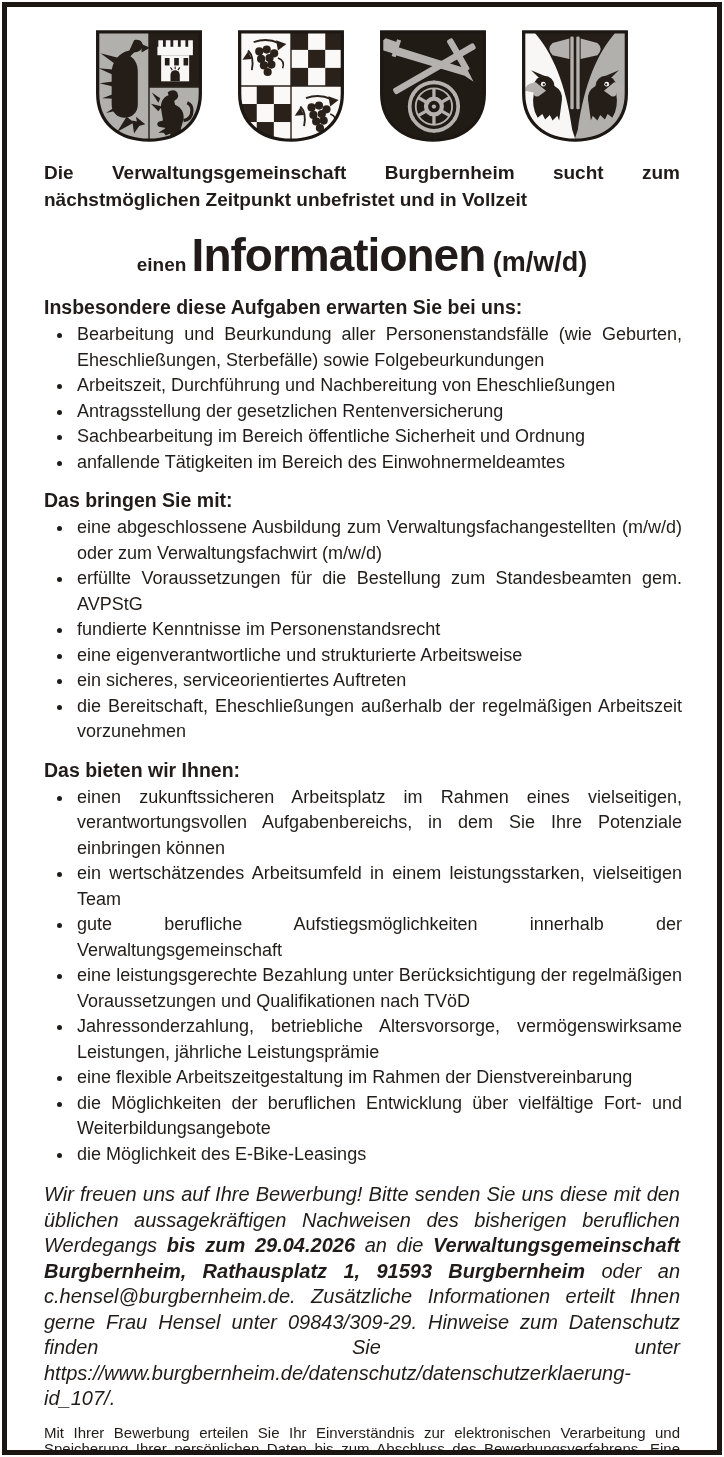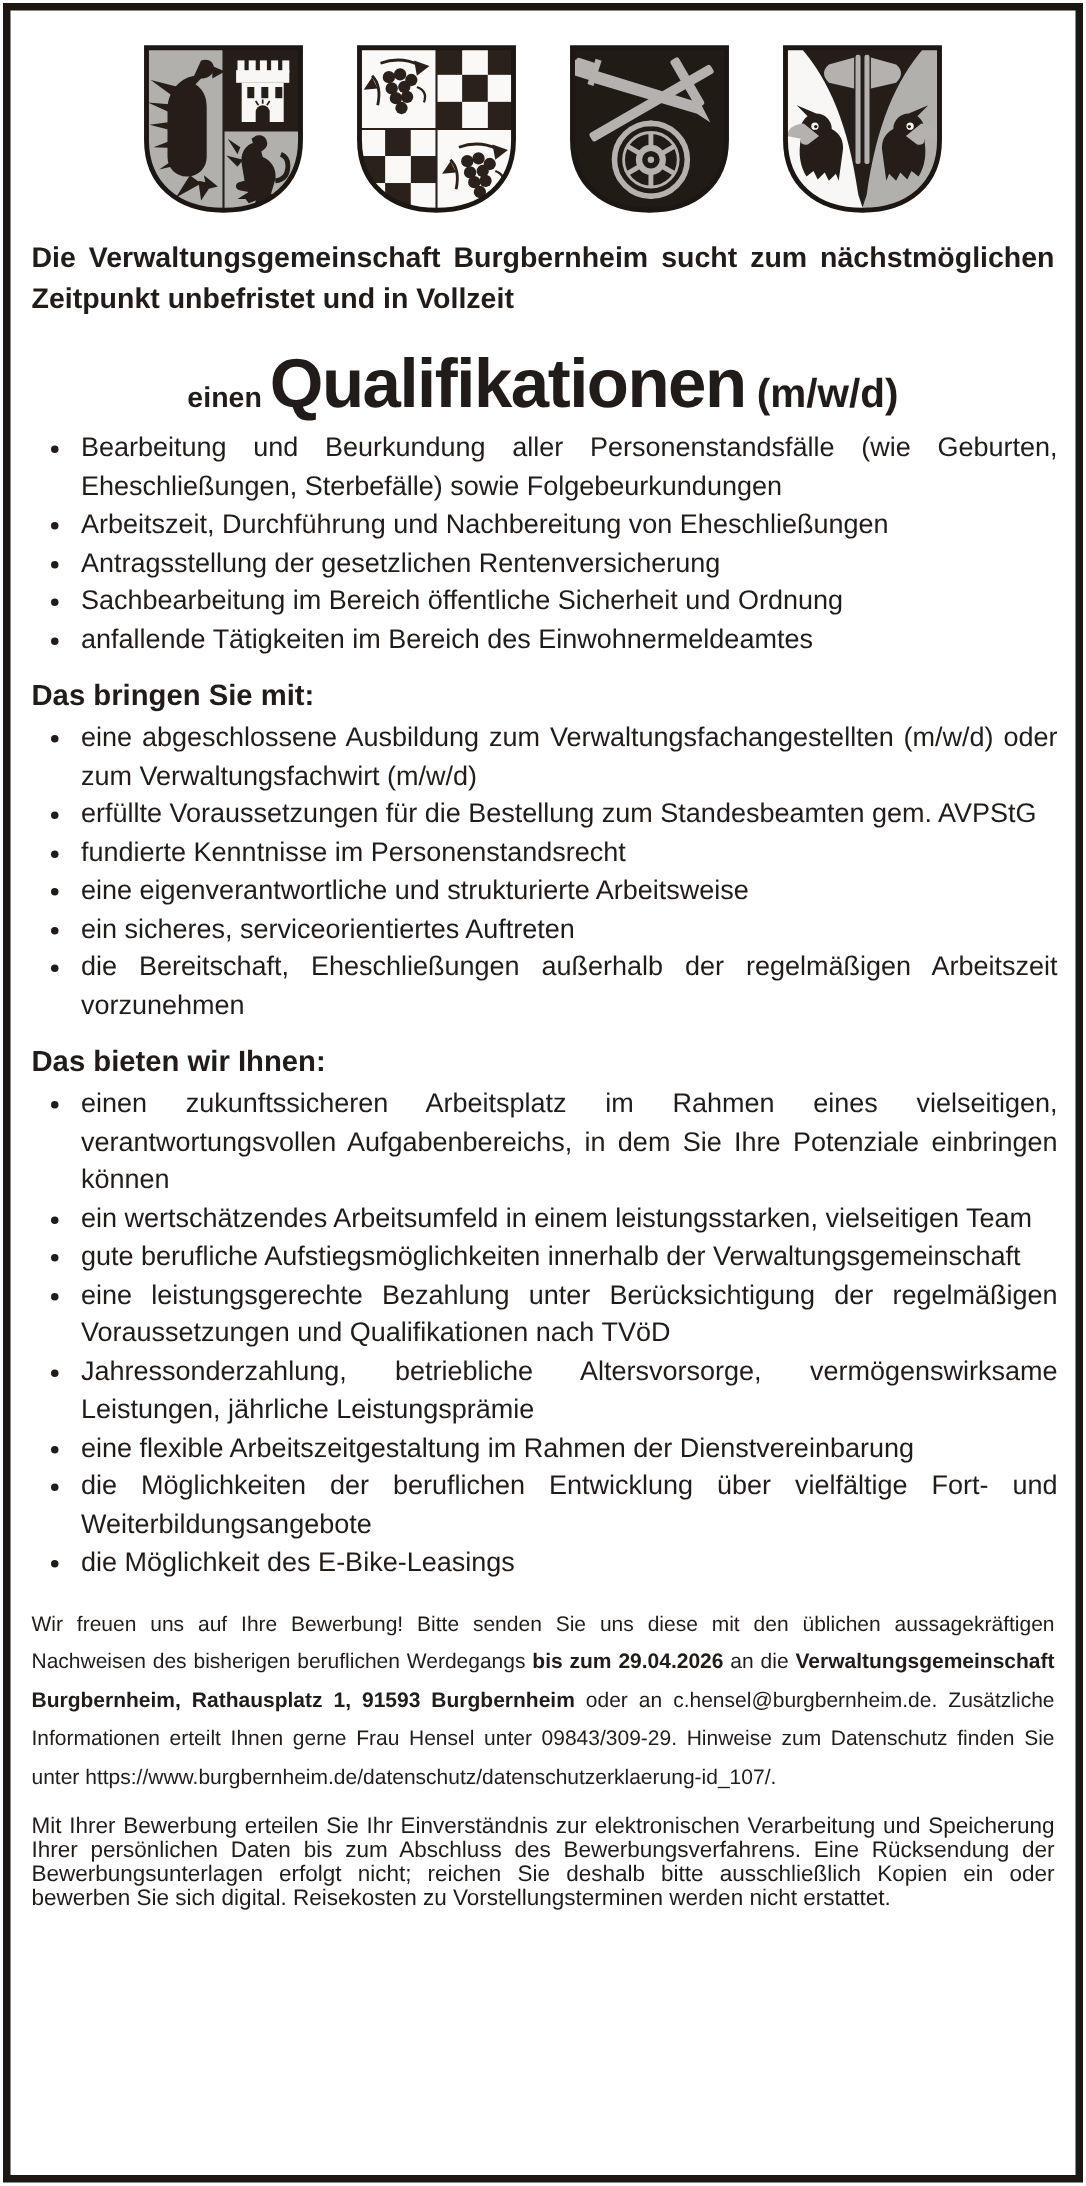--- a/index.html
+++ b/index.html
@@ -3,35 +3,35 @@
 <meta charset="utf-8">
 <style>
   html,body{margin:0;padding:0;}
   body{
     width:724px;height:1457px;position:relative;background:#ffffff;
     font-family:"Liberation Sans",sans-serif;color:#211c19;
     -webkit-font-smoothing:antialiased;
   }
   .frame{
     position:absolute;inset:2px;border:5px solid #1c1712;
-    box-sizing:border-box;padding:16px 12px 10px;overflow:hidden;
+    box-sizing:border-box;padding:16px 35px 10px;overflow:hidden;
     background:#ffffff;
   }
   .crests{display:flex;justify-content:center;align-items:flex-start;gap:30px;margin:4px 0 14px;}
   .crest{width:112px;height:118px;display:block;}
   .intro{font-weight:bold;font-size:19px;line-height:27px;text-align:justify;margin:10px 2px 0;hyphens:auto;}
   .headline{text-align:center;font-weight:bold;margin:15px 0 4px;white-space:nowrap;}
   .headline .pre{font-size:19px;}
   .headline .big{font-size:46px;letter-spacing:-1px;}
   .headline .suf{font-size:27px;}
   h2{font-size:19.5px;font-weight:bold;margin:13px 2px 3px;line-height:24px;}
   ul{margin:0;padding:0 0 0 32px;}
   li{font-size:18px;line-height:25.5px;text-align:justify;padding-left:3px;hyphens:auto;}
   li::marker{color:#211c19;}
-  .closing{font-size:14px;line-height:25.5px;text-align:justify;margin:15px 2px 0;hyphens:auto;}
+  .closing{font-size:20px;line-height:25.5px;text-align:justify;margin:15px 2px 0;hyphens:auto;font-style:italic;}
   .closing .b{font-weight:bold;}
   .fineprint{font-size:15px;line-height:16px;text-align:justify;margin:13px 2px 0;hyphens:auto;}
 </style>
 </head>
 <body>
 
 <div class="frame">
 
   <header class="crests">
 
@@ -213,24 +213,25 @@
         <use href="#ehead"></use>
         <use href="#ehead" transform="translate(120,0) scale(-1 1)"></use>
       </g>
       <path d="M5,5 H115 V71 C115,102 93,121 60,121 C27,121 5,102 5,71 Z" fill="none" stroke="#1c1712" stroke-width="3.5"></path>
     </svg>
 
   </header>
 
   <p class="intro">Die Verwaltungsgemeinschaft Burgbernheim sucht zum nächstmöglichen Zeitpunkt unbefristet und in Vollzeit</p>
 
-  <h1 class="headline"><span class="pre">einen </span><span class="big">Qualifikationen</span><span class="suf"> (m/w/d)</span></h1>
+  <h1 class="headline"><span class="pre">einen </span><span class="big">Informationen</span><span class="suf"> (m/w/d)</span></h1>
 
   <div>
       <section>
+        <h2>Insbesondere diese Aufgaben erwarten Sie bei uns:</h2>
         <ul>
           <li>Bearbeitung und Beurkundung aller Personenstandsfälle (wie Geburten, Eheschließungen, Sterbefälle) sowie Folgebeurkundungen</li>
           <li>Arbeitszeit, Durchführung und Nachbereitung von Eheschließungen</li>
           <li>Antragsstellung der gesetzlichen Rentenversicherung</li>
           <li>Sachbearbeitung im Bereich öffentliche Sicherheit und Ordnung</li>
           <li>anfallende Tätigkeiten im Bereich des Einwohnermeldeamtes</li>
         </ul>
       </section>
       <section>
         <h2>Das bringen Sie mit:</h2>

